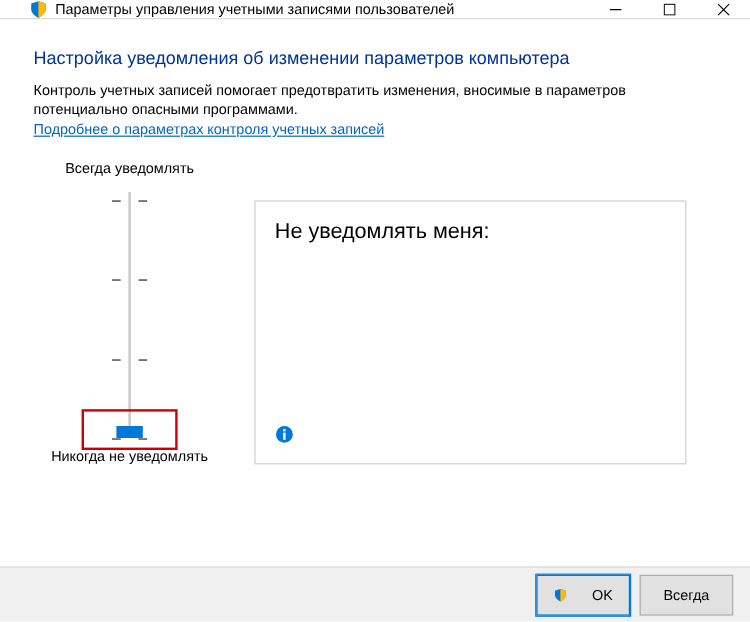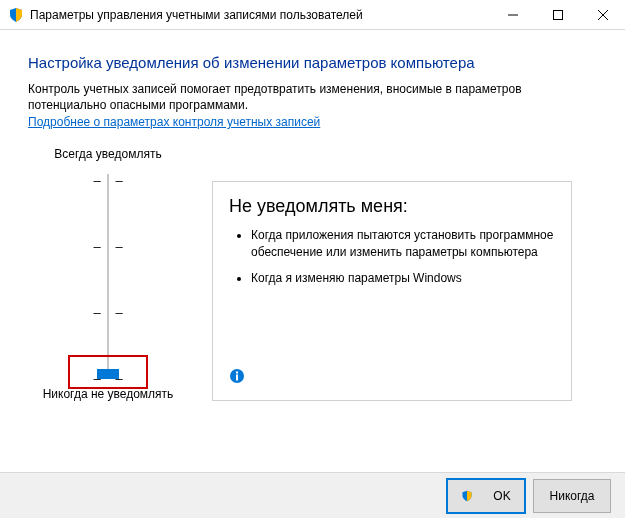--- a/index.html
+++ b/index.html
@@ -7,26 +7,26 @@
     margin: 0;
     font-family: "Segoe UI", Tahoma, sans-serif;
     font-size: 12px;
     background: #fff;
     color: #000;
     width: 625px;
     height: 518px;
     overflow: hidden;
   }
   .titlebar {
-    height: 30px;
+    height: 16px;
     background: #fff;
     border-bottom: 1px solid #d9d9d9;
     display: flex;
     align-items: center;
-    padding-left: 8px;
+    padding-left: 24px;
   }
   .titlebar-icon {
     width: 16px; height: 16px;
     margin-right: 6px;
     display: inline-flex; align-items: center; justify-content: center;
   }
   .titlebar-title {
     flex: 1;
     font-size: 12px;
     color: #000;
@@ -251,24 +251,20 @@
             </div>
           <div class="thumb"></div>
         </div>
         <div class="highlight-box"></div>
       </div>
       <div class="label-bottom">Никогда не уведомлять</div>
     </div>
 
     <div class="info-panel">
       <div class="info-title">Не уведомлять меня:</div>
-      <ul>
-        <li>Когда приложения пытаются установить программное обеспечение или изменить параметры компьютера</li>
-        <li>Когда я изменяю параметры Windows</li>
-      </ul>
       <div class="rec-row">
         <span class="info-icon">
           <svg width="16" height="16" viewBox="0 0 16 16">
             <circle cx="8" cy="8" r="7" fill="#0078d7"></circle>
             <rect x="7" y="6.5" width="2" height="6" fill="#fff"></rect>
             <rect x="7" y="3.5" width="2" height="2" fill="#fff"></rect>
           </svg>
         </span>
       </div>
     </div>
@@ -279,15 +275,15 @@
   <button class="btn default">
     <span class="shield-icon">
       <svg width="12" height="12" viewBox="0 0 16 16">
         <path d="M8 1 L14 3 V8 C14 12 8 15 8 15 C8 15 2 12 2 8 V3 Z" fill="#0078d7"></path>
         <path d="M8 1 L14 3 V8 C14 12 8 15 8 15 Z" fill="#ffb900"></path>
       </svg>
     </span>
     <span>OK</span>
   </button>
   <button class="btn">
-    <span>Никогда</span>
+    <span>Всегда</span>
   </button>
 </div>
 
 </body></html>

